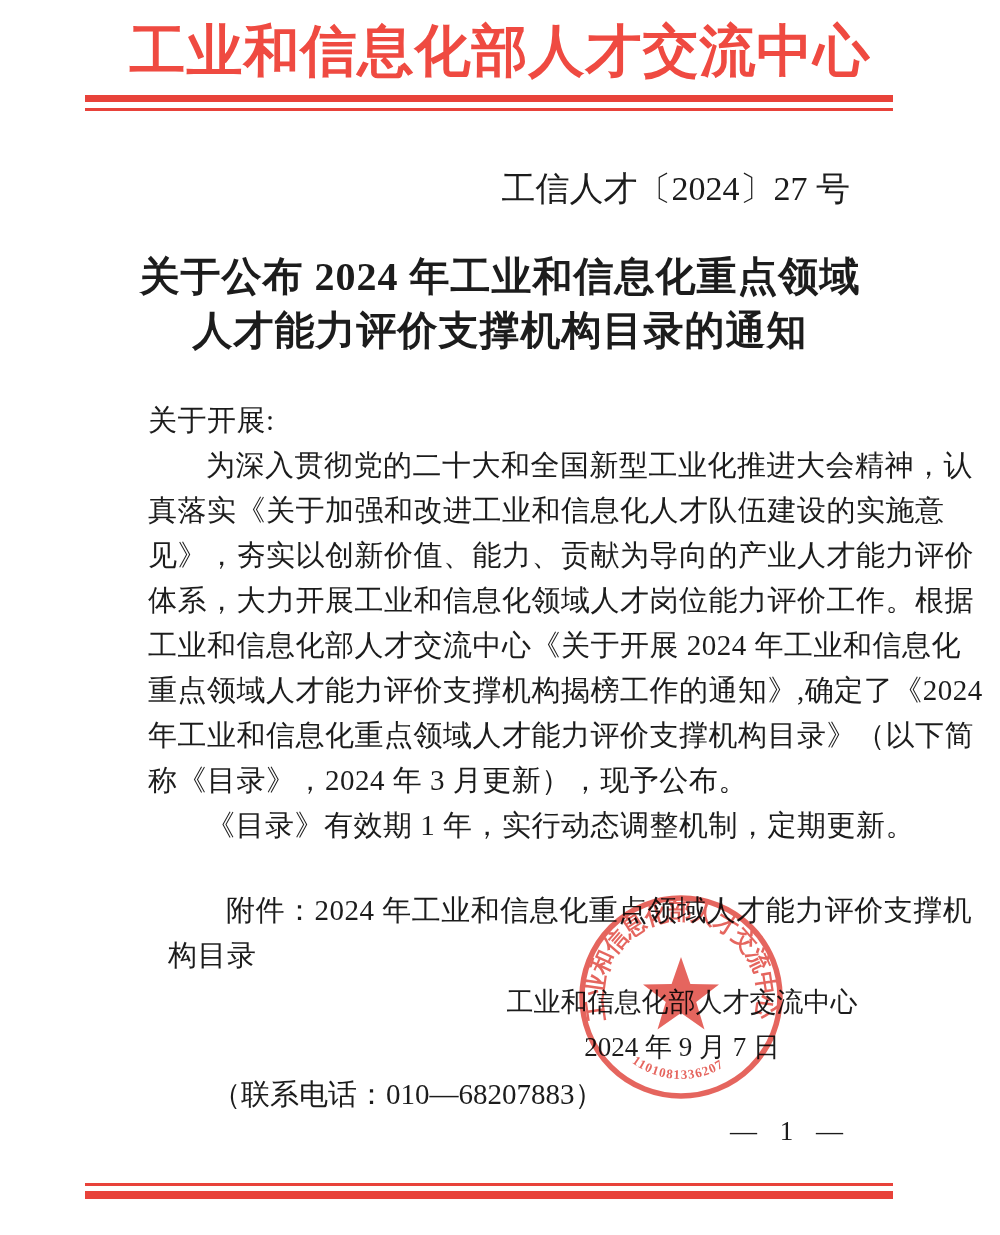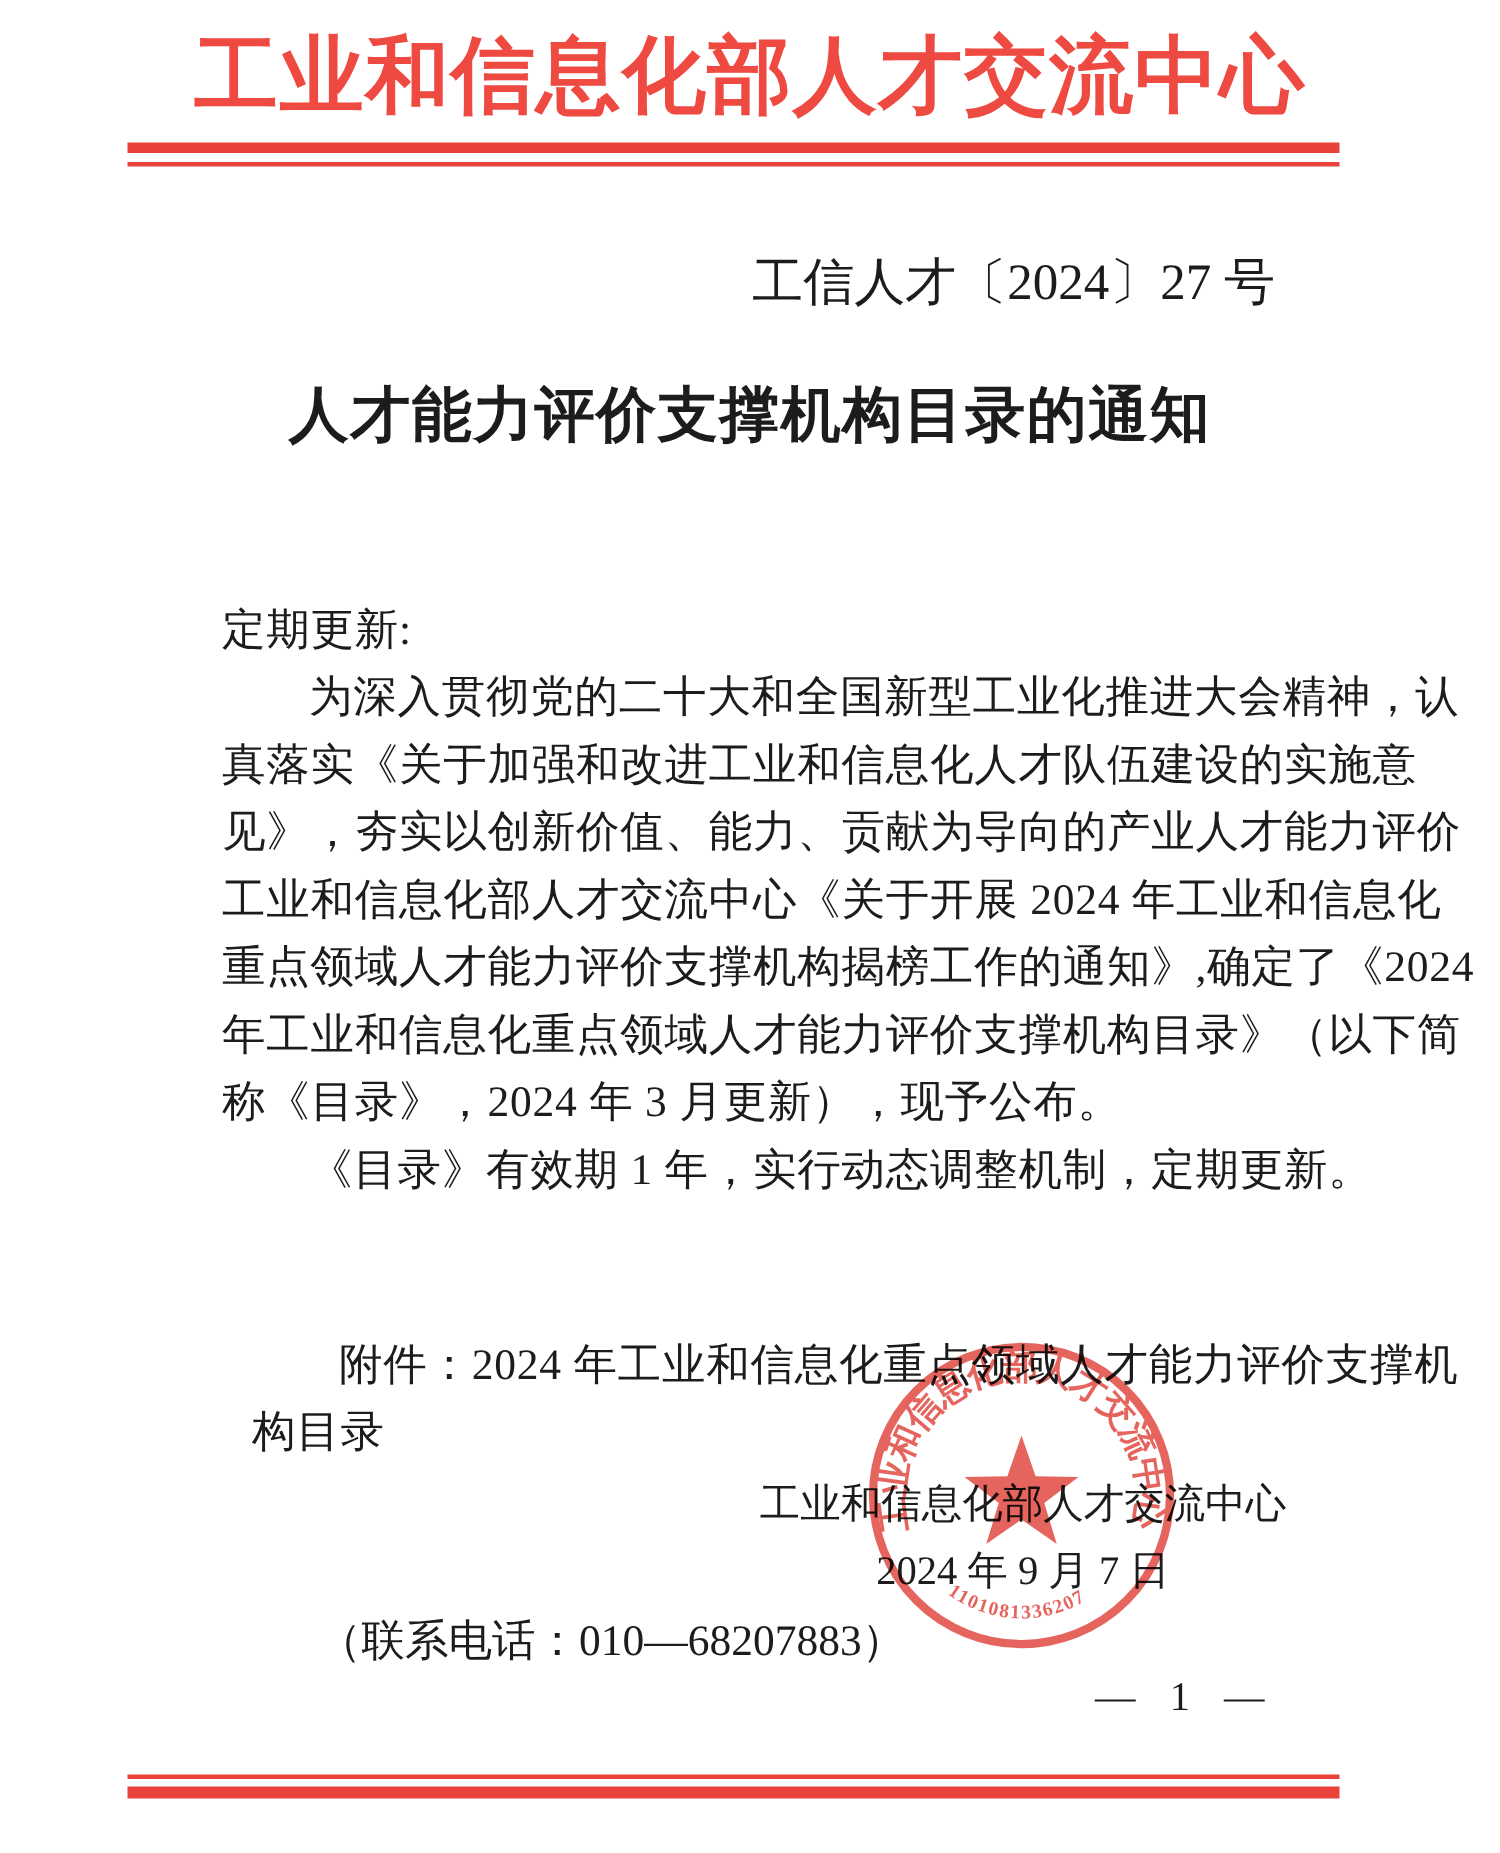--- a/index.html
+++ b/index.html
@@ -94,28 +94,30 @@
 <div class="page">
 
   <div class="letterhead">工业和信息化部人才交流中心</div>
 
   <div class="rule rule-top-thick"></div>
   <div class="rule rule-top-thin"></div>
 
   <div class="doc-number">工信人才〔2024〕27 号</div>
 
   <div class="doc-title">
+    <div>关于公布 2024 年工业和信息化重点领域</div>
     <div>人才能力评价支撑机构目录的通知</div>
   </div>
 
   <div class="body-block">
-    <div class="line">定期更新:</div>
+    <div class="line">关于开展:</div>
     <div class="line indent">为深入贯彻党的二十大和全国新型工业化推进大会精神，认</div>
     <div class="line">真落实《关于加强和改进工业和信息化人才队伍建设的实施意</div>
     <div class="line">见》，夯实以创新价值、能力、贡献为导向的产业人才能力评价</div>
+    <div class="line">体系，大力开展工业和信息化领域人才岗位能力评价工作。根据</div>
     <div class="line">工业和信息化部人才交流中心《关于开展 2024 年工业和信息化</div>
     <div class="line">重点领域人才能力评价支撑机构揭榜工作的通知》,确定了《2024</div>
     <div class="line">年工业和信息化重点领域人才能力评价支撑机构目录》（以下简</div>
     <div class="line">称《目录》，2024 年 3 月更新），现予公布。</div>
     <div class="line indent">《目录》有效期 1 年，实行动态调整机制，定期更新。</div>
   </div>
 
   <div class="attach-block">
     <div class="line indent">附件：2024 年工业和信息化重点领域人才能力评价支撑机</div>
     <div class="line">构目录</div>

